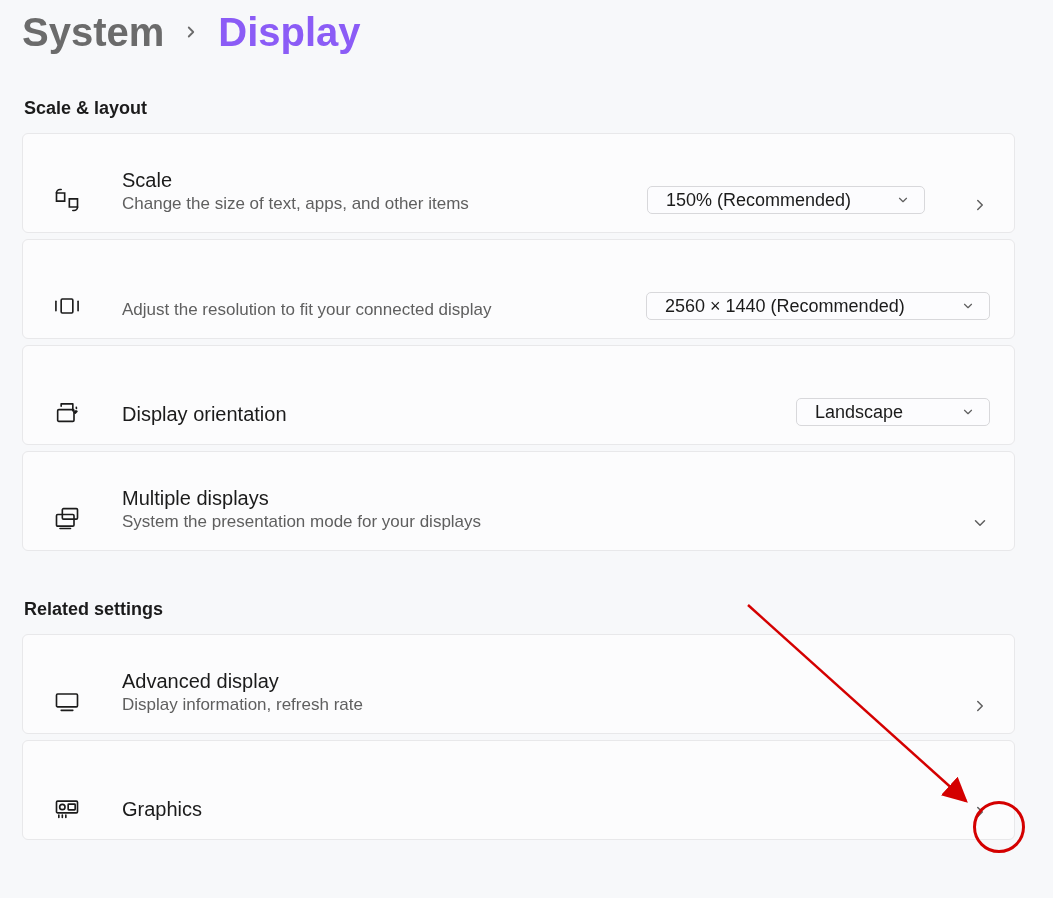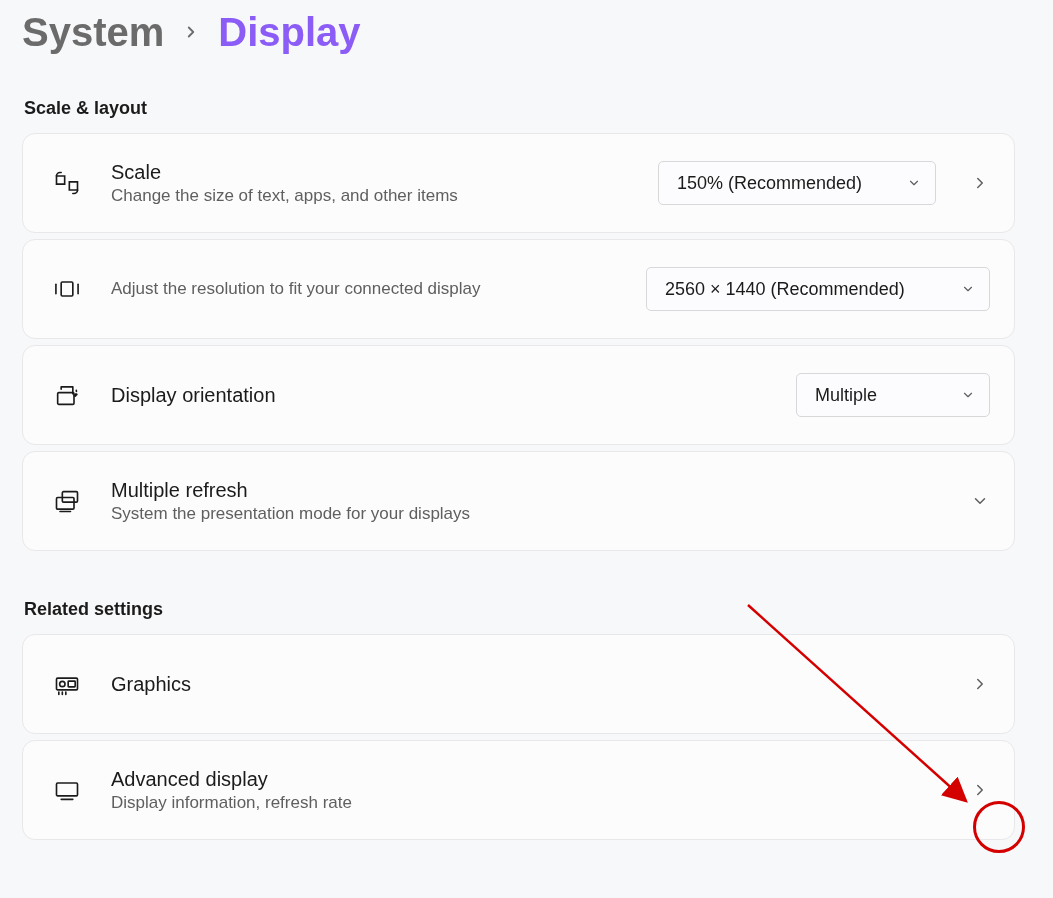--- a/index.html
+++ b/index.html
@@ -46,26 +46,26 @@
   }
   .cards {
     display: flex;
     flex-direction: column;
     gap: 6px;
     margin-bottom: 48px;
   }
   .card {
     background: #fcfcfd;
     border: 1px solid #e8e8ea;
-    border-radius: 13px;
+    border-radius: 6px;
     min-height: 100px;
     display: flex;
-    align-items: center;
+    align-items: flex-end;
     padding: 18px 24px 18px 28px;
-    gap: 28px;
+    gap: 39px;
   }
   .card .icon-slot {
     width: 32px;
     display: flex;
     justify-content: center;
     align-items: center;
     flex: none;
     color: #1b1b1b;
   }
   .card .icon-slot svg { width: 28px; height: 28px; }
@@ -81,21 +81,21 @@
     color: #1b1b1b;
   }
   .card .t2 {
     font-size: 17px;
     color: #5f5f5f;
   }
   .select {
     background: #fcfcfe;
     border: 1px solid #d8d8db;
     border-radius: 5px;
-    height: 44px;
+    height: 28px;
     display: flex;
     align-items: center;
     padding: 0 42px 0 18px;
     font-size: 18px;
     color: #1b1b1b;
     position: relative;
     min-width: 190px;
     cursor: pointer;
     flex: none;
   }
@@ -212,83 +212,83 @@
           <rect x="4" y="10" width="14" height="10" rx="1"></rect>
           <path d="M7 7 v-2 h10 v6"></path>
           <path d="M20 8 a5 5 0 0 1 -1 4" stroke-dasharray="1 2"></path>
           <polyline points="18 12 19 13 20.5 11.5"></polyline>
         </svg>
       </div>
       <div class="label-col">
         <div class="t1">Display orientation</div>
       </div>
       <div class="select" style="min-width:194px;">
-        <span>Multiple</span>
+        <span>Landscape</span>
         <span class="chevron">
           <svg viewBox="0 0 24 24" fill="none" stroke="currentColor" stroke-width="2" stroke-linecap="round" stroke-linejoin="round">
               <polyline points="6 9 12 15 18 9"></polyline>
             </svg>
         </span>
       </div>
     </div>
 
     <div class="card">
       <div class="icon-slot">
         <svg viewBox="0 0 24 24" fill="none" stroke="currentColor" stroke-width="1.4" stroke-linecap="round">
           <rect x="3" y="9" width="15" height="10" rx="1"></rect>
           <path d="M6 21 h9"></path>
           <rect x="8" y="4" width="13" height="9" rx="1"></rect>
         </svg>
       </div>
       <div class="label-col">
-        <div class="t1">Multiple refresh</div>
+        <div class="t1">Multiple displays</div>
         <div class="t2">System the presentation mode for your displays</div>
       </div>
       <div class="chev-btn">
         <svg viewBox="0 0 24 24" fill="none" stroke="currentColor" stroke-width="2" stroke-linecap="round" stroke-linejoin="round">
             <polyline points="6 9 12 15 18 9"></polyline>
           </svg>
       </div>
     </div>
 
   </div>
 
   <div class="section-title">Related settings</div>
 
   <div class="cards" style="margin-bottom:0;">
 
     <div class="card">
       <div class="icon-slot">
         <svg viewBox="0 0 24 24" fill="none" stroke="currentColor" stroke-width="1.4" stroke-linecap="round">
+          <rect x="3" y="6" width="18" height="11" rx="1"></rect>
+          <path d="M7 20 h10"></path>
+        </svg>
+      </div>
+      <div class="label-col">
+        <div class="t1">Advanced display</div>
+        <div class="t2">Display information, refresh rate</div>
+      </div>
+      <div class="chev-btn">
+        <svg viewBox="0 0 24 24" fill="none" stroke="currentColor" stroke-width="2" stroke-linecap="round" stroke-linejoin="round">
+            <polyline points="9 6 15 12 9 18"></polyline>
+          </svg>
+      </div>
+    </div>
+
+    <div class="card">
+      <div class="icon-slot">
+        <svg viewBox="0 0 24 24" fill="none" stroke="currentColor" stroke-width="1.4" stroke-linecap="round">
           <rect x="3" y="7" width="18" height="10" rx="1"></rect>
           <circle cx="8" cy="12" r="2.3"></circle>
           <rect x="13" y="9.5" width="6" height="5" rx="0.5"></rect>
           <path d="M5 19 v2 M8 19 v2 M11 19 v2"></path>
         </svg>
       </div>
       <div class="label-col">
         <div class="t1">Graphics</div>
-      </div>
-      <div class="chev-btn">
-        <svg viewBox="0 0 24 24" fill="none" stroke="currentColor" stroke-width="2" stroke-linecap="round" stroke-linejoin="round">
-            <polyline points="9 6 15 12 9 18"></polyline>
-          </svg>
-      </div>
-    </div>
-
-    <div class="card">
-      <div class="icon-slot">
-        <svg viewBox="0 0 24 24" fill="none" stroke="currentColor" stroke-width="1.4" stroke-linecap="round">
-          <rect x="3" y="6" width="18" height="11" rx="1"></rect>
-          <path d="M7 20 h10"></path>
-        </svg>
-      </div>
-      <div class="label-col">
-        <div class="t1">Advanced display</div>
-        <div class="t2">Display information, refresh rate</div>
       </div>
       <div class="chev-btn">
         <svg viewBox="0 0 24 24" fill="none" stroke="currentColor" stroke-width="2" stroke-linecap="round" stroke-linejoin="round">
             <polyline points="9 6 15 12 9 18"></polyline>
           </svg>
       </div>
     </div>
 
   </div>
 

